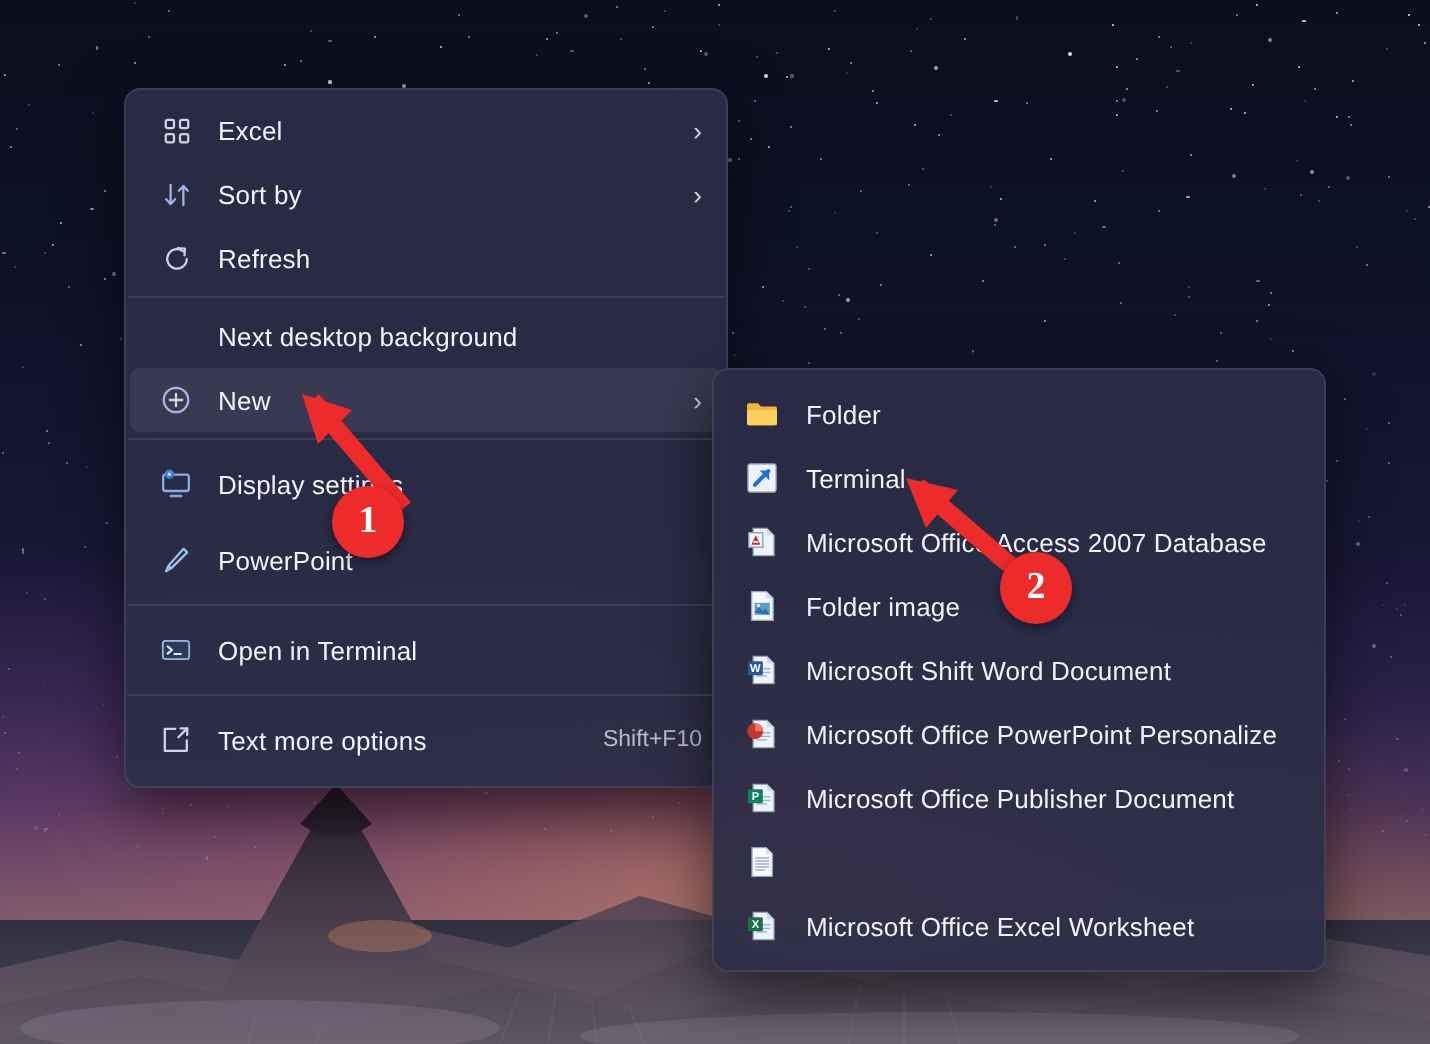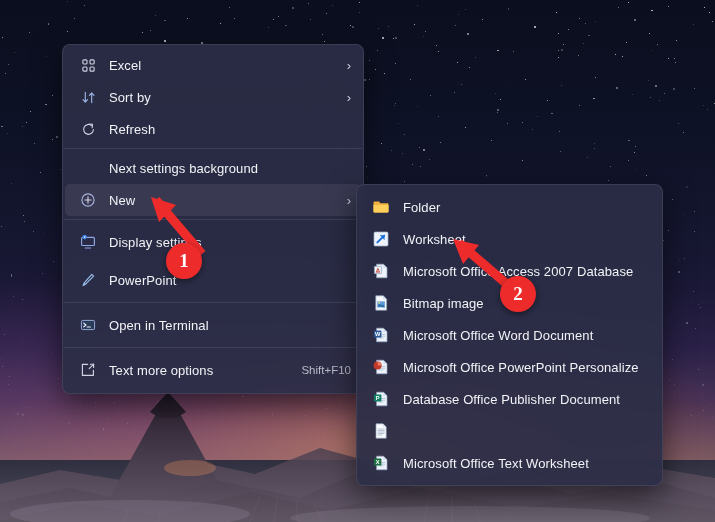--- a/index.html
+++ b/index.html
@@ -785,21 +785,21 @@
         <path d="M13.2 8 A5.2 5.2 0 1 1 11.3 3.9" fill="none" stroke="#cfd3e2" stroke-width="1.2" stroke-linecap="round"></path>
         <path d="M8.4 2.2 L12.2 2.4 L12.0 6.1" fill="none" stroke="#cfd3e2" stroke-width="1.2" stroke-linecap="round" stroke-linejoin="round"></path>
       </svg>
     </span>
     <span class="lbl">Refresh</span>
   </div>
 
   <div class="sep"></div>
 
   <div class="row noicon">
-    <span class="lbl">Next settings background</span>
+    <span class="lbl">Next desktop background</span>
   </div>
 
   <div class="row sel">
     <span class="ic">
       <svg width="16" height="16" viewBox="0 0 16 16">
         <circle cx="8" cy="8" r="6.1" fill="none" stroke="#a8b4de" stroke-width="1.15"></circle>
         <path d="M8 4.9 L8 11.1 M4.9 8 L11.1 8" stroke="#cfd3e2" stroke-width="1.15" stroke-linecap="round"></path>
       </svg>
     </span>
     <span class="lbl">New</span>
@@ -871,21 +871,21 @@
   </div>
 
   <div class="row">
     <span class="ic">
       <svg width="18" height="18" viewBox="0 0 18 18">
         <rect x="2" y="2" width="14" height="14" rx="1.2" fill="#eef3fb" stroke="#9fb0c8" stroke-width=".7"></rect>
         <path d="M5.4 12.4 L12.2 5.6" stroke="#1e6fd9" stroke-width="2" stroke-linecap="round"></path>
         <path d="M7.8 5.3 L12.6 5.3 L12.6 10.1 Z" fill="#1e6fd9"></path>
       </svg>
     </span>
-    <span class="lbl">Worksheet</span>
+    <span class="lbl">Terminal</span>
   </div>
 
   <div class="row">
     <span class="ic">
       <svg width="18" height="18" viewBox="0 0 18 18">
         <path d="M4.6 2.2 L11.4 2.2 L15 5.8 L15 15.8 L4.6 15.8 Z" fill="#eef3fb" stroke="#93a6c0" stroke-width=".7"></path>
         <path d="M11.4 2.2 L11.4 5.8 L15 5.8 Z" fill="#cedcee"></path>
         <path d="M2.4 4.4 L9.4 4.4 L9.4 11.6 L2.4 11.6 Z" fill="#f2f6fc" stroke="#8fa3bd" stroke-width=".7"></path>
         <path d="M3.6 10.4 L5.9 5.6 L8.2 10.4 Z" fill="#c0392b"></path>
         <path d="M4.7 9.0 L7.1 9.0" stroke="#f2f6fc" stroke-width=".9"></path>
@@ -897,38 +897,38 @@
   <div class="row">
     <span class="ic">
       <svg width="18" height="18" viewBox="0 0 18 18">
         <path d="M3.8 1.8 L11.2 1.8 L14.6 5.2 L14.6 16.2 L3.8 16.2 Z" fill="#f4f8fd" stroke="#93a6c0" stroke-width=".7"></path>
         <path d="M11.2 1.8 L11.2 5.2 L14.6 5.2 Z" fill="#cedcee"></path>
         <rect x="5.3" y="7.4" width="7.6" height="6.0" fill="#5b9bd5"></rect>
         <path d="M5.3 12.2 L7.6 9.4 L9.4 11.6 L10.8 10.2 L12.9 13.4 Z" fill="#2f6ea8"></path>
         <circle cx="7.2" cy="8.8" r=".9" fill="#ffe27a"></circle>
       </svg>
     </span>
-    <span class="lbl">Bitmap image</span>
+    <span class="lbl">Folder image</span>
   </div>
 
   <div class="row">
     <span class="ic">
       <svg width="18" height="18" viewBox="0 0 18 18">
         <path d="M4.6 2.2 L11.4 2.2 L15 5.8 L15 15.8 L4.6 15.8 Z" fill="#eef3fb" stroke="#93a6c0" stroke-width=".7"></path>
         <path d="M11.4 2.2 L11.4 5.8 L15 5.8 Z" fill="#cedcee"></path>
         <g stroke="#9db3cf" stroke-width=".7">
             <path d="M6.4 8.4 H13.2"></path>
             <path d="M6.4 10.2 H13.2"></path>
             <path d="M6.4 12.0 H11.4"></path>
           </g>
         <rect x="2.0" y="4.6" width="7.4" height="7.0" rx=".6" fill="#2b579a"></rect>
         <text x="5.7" y="10.2" font-family="Liberation Sans, sans-serif" font-size="5.6" font-weight="bold" fill="#fff" text-anchor="middle">W</text>
       </svg>
     </span>
-    <span class="lbl">Microsoft Office Word Document</span>
+    <span class="lbl">Microsoft Shift Word Document</span>
   </div>
 
   <div class="row">
     <span class="ic">
       <svg width="18" height="18" viewBox="0 0 18 18">
         <path d="M4.6 2.2 L11.4 2.2 L15 5.8 L15 15.8 L4.6 15.8 Z" fill="#eef3fb" stroke="#93a6c0" stroke-width=".7"></path>
         <path d="M11.4 2.2 L11.4 5.8 L15 5.8 Z" fill="#cedcee"></path>
         <g stroke="#9db3cf" stroke-width=".7">
             <path d="M6.4 8.4 H13.2"></path>
             <path d="M6.4 10.2 H13.2"></path>
@@ -948,21 +948,21 @@
         <path d="M11.4 2.2 L11.4 5.8 L15 5.8 Z" fill="#cedcee"></path>
         <g stroke="#9db3cf" stroke-width=".7">
             <path d="M6.4 8.4 H13.2"></path>
             <path d="M6.4 10.2 H13.2"></path>
             <path d="M6.4 12.0 H11.4"></path>
           </g>
         <rect x="2.0" y="4.6" width="7.4" height="7.0" rx=".6" fill="#117f63"></rect>
         <text x="5.7" y="10.2" font-family="Liberation Sans, sans-serif" font-size="5.6" font-weight="bold" fill="#fff" text-anchor="middle">P</text>
       </svg>
     </span>
-    <span class="lbl">Database Office Publisher Document</span>
+    <span class="lbl">Microsoft Office Publisher Document</span>
   </div>
 
   <div class="row">
     <span class="ic">
       <svg width="18" height="18" viewBox="0 0 18 18">
         <path d="M4.0 1.8 L11.0 1.8 L14.2 5.0 L14.2 16.2 L4.0 16.2 Z" fill="#fbfcfe" stroke="#8fa3bd" stroke-width=".7"></path>
         <path d="M11.0 1.8 L11.0 5.0 L14.2 5.0 Z" fill="#d6e2f0"></path>
         <g stroke="#8fa3bd" stroke-width=".65">
           <path d="M5.6 7.0 H12.6"></path>
             <path d="M5.6 8.5 H12.6"></path>
@@ -981,21 +981,21 @@
         <path d="M11.4 2.2 L11.4 5.8 L15 5.8 Z" fill="#cedcee"></path>
         <g stroke="#9db3cf" stroke-width=".7">
             <path d="M6.4 8.4 H13.2"></path>
             <path d="M6.4 10.2 H13.2"></path>
             <path d="M6.4 12.0 H11.4"></path>
           </g>
         <rect x="2.0" y="4.6" width="7.4" height="7.0" rx=".6" fill="#1d7044"></rect>
         <text x="5.7" y="10.2" font-family="Liberation Sans, sans-serif" font-size="5.6" font-weight="bold" fill="#fff" text-anchor="middle">X</text>
       </svg>
     </span>
-    <span class="lbl">Microsoft Office Text Worksheet</span>
+    <span class="lbl">Microsoft Office Excel Worksheet</span>
   </div>
 </div>
 
 <svg class="arrow" style="left:150px;top:196px;width:60px;height:72px;" viewBox="0 0 60 72">
   <path d="M6 4 L52 58" stroke="#ee2b2b" stroke-width="9" stroke-linecap="butt"></path>
   <path d="M1 1 L26 9 L9 26 Z" fill="#ee2b2b"></path>
 </svg>
 <div class="badge" style="left:166px;top:243px;">
   <span>1</span>
 </div>

